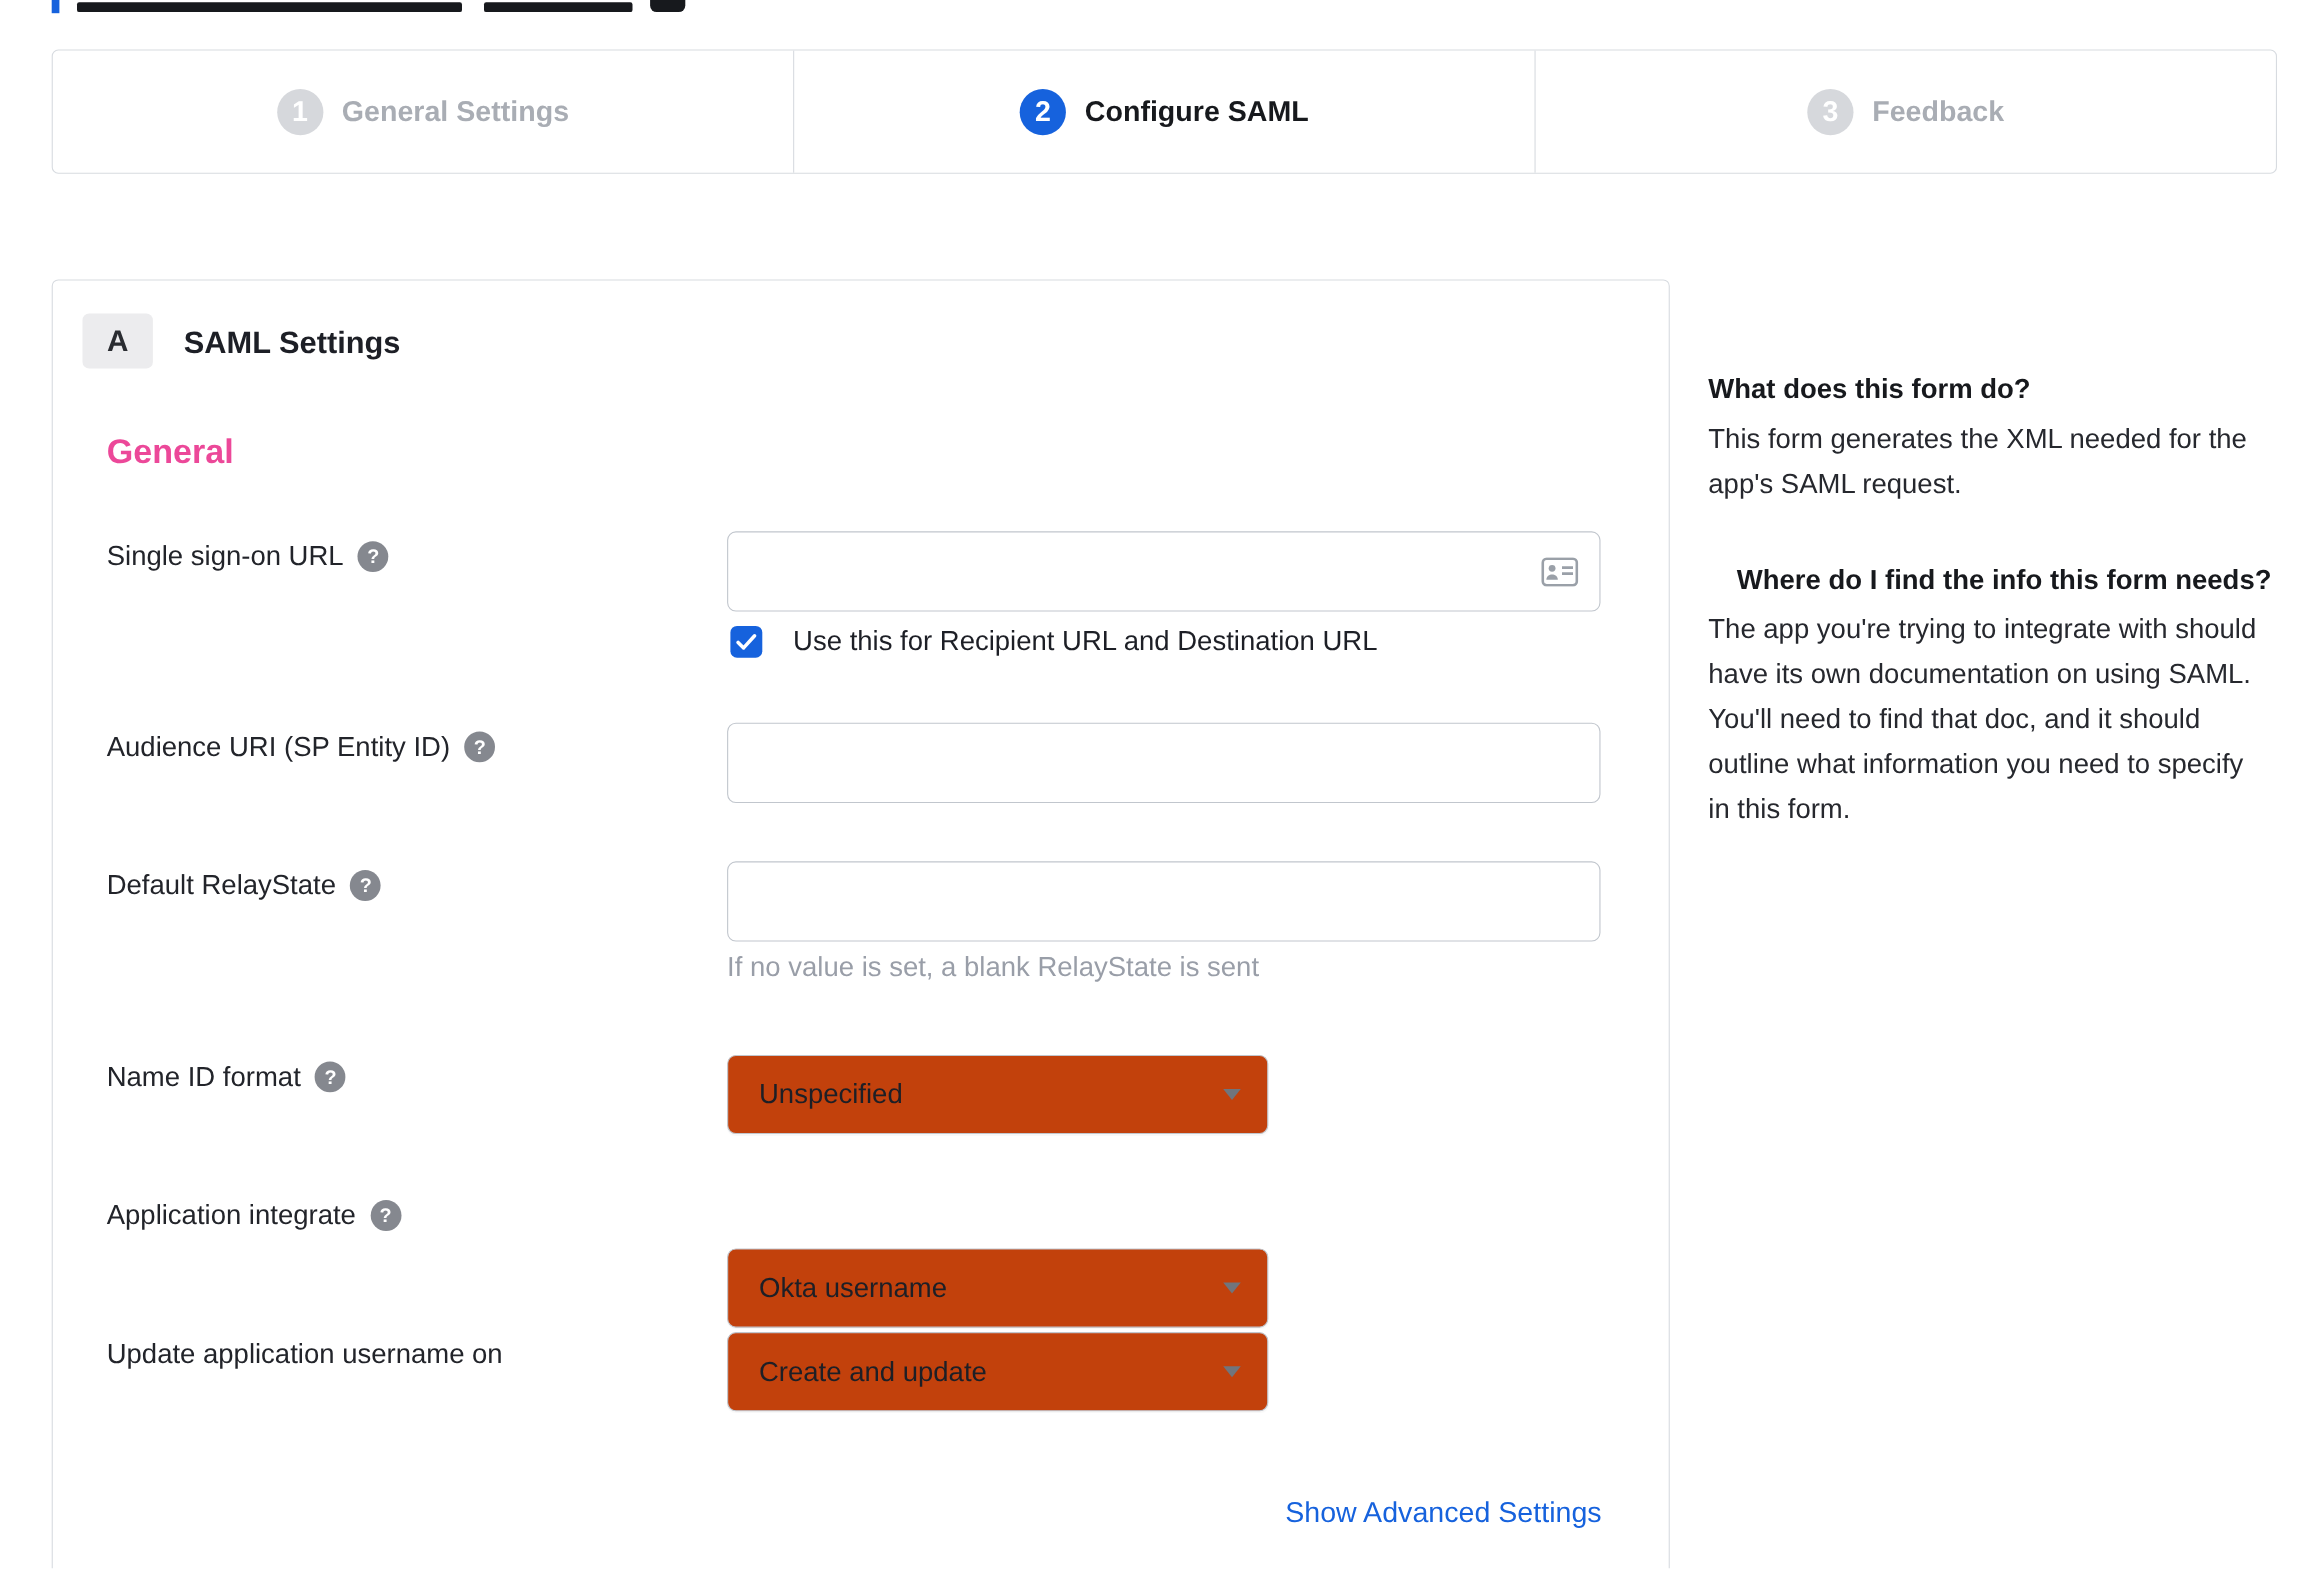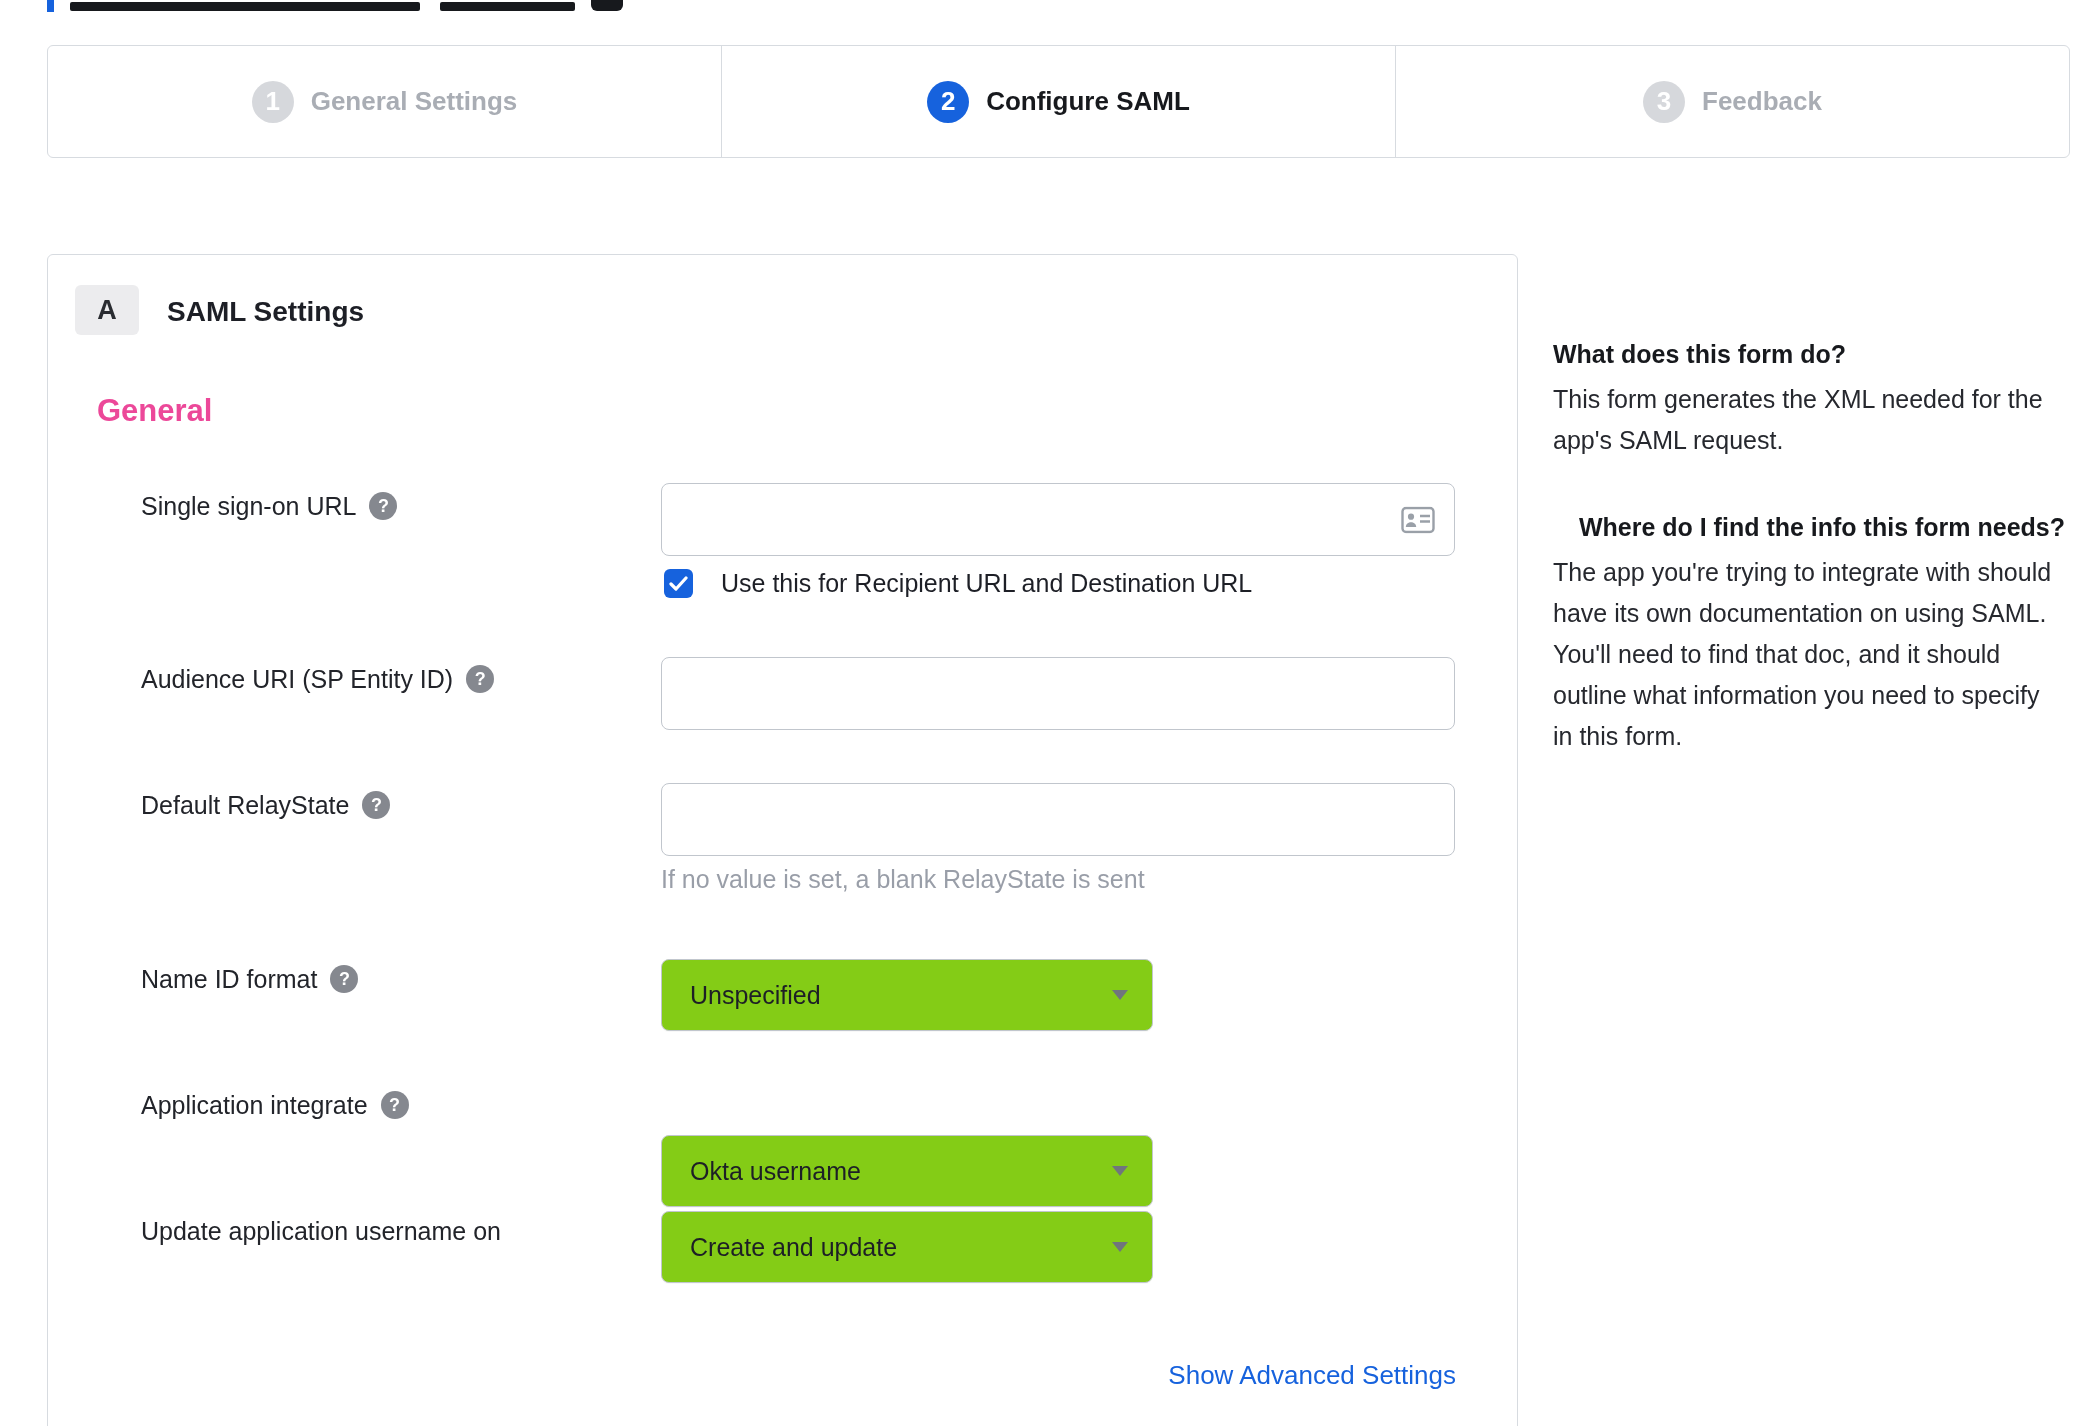--- a/index.html
+++ b/index.html
@@ -36,21 +36,21 @@
     background:#fff; border:1px solid #d7dbe0; border-radius:6px;
   }
   .badge-a {
     position:absolute; left:27px; top:30px; width:64px; height:50px; background:#ececee;
     border-radius:6px; display:flex; align-items:center; justify-content:center;
     font-size:27px; font-weight:bold; color:#2a2c31;
   }
   .panel-title { position:absolute; left:119px; top:41px; font-size:28px; font-weight:bold; color:#1d1f26; }
   .section-title { position:absolute; left:49px; top:138px; font-size:31px; font-weight:bold; color:#ec4899; }
 
-  .field-label { position:absolute; left:49px; height:36px; display:flex; align-items:center; font-size:25px; color:#22242a;margin-left:44px; }
+  .field-label { position:absolute; left:49px; height:36px; display:flex; align-items:center; font-size:25px; color:#22242a; }
   .help-icon {
     width:28px; height:28px; border-radius:50%; background:#85888f; color:#fff;
     display:inline-flex; align-items:center; justify-content:center;
     font-size:18px; font-weight:bold; margin-left:13px; cursor:pointer; flex:none;
   }
 
   .text-input {
     position:absolute; left:613px; width:794px; height:73px;
     border:1px solid #c1c6cd; border-radius:8px; background:#fff;
     font-family:"Liberation Sans", sans-serif; font-size:25px; color:#1d1f26; padding:0 70px 0 24px;
@@ -64,21 +64,21 @@
   .checkbox {
     width:29px; height:29px; border-radius:6px; background:#1662dd;
     display:flex; align-items:center; justify-content:center; cursor:pointer; flex:none;
   }
   .checkbox-label { margin-left:28px; font-size:25px; color:#1d1f26; }
 
   .hint { position:absolute; left:613px; top:610px; font-size:25px; color:#999ea8; }
 
   .dropdown {
     position:absolute; left:613px; width:492px; height:72px;
-    border:1px solid #c1c6cd; border-radius:8px; background:#84cc16; cursor:pointer;
+    border:1px solid #c1c6cd; border-radius:8px; background:#c2410c; cursor:pointer;
     display:flex; align-items:center; padding:0 24px 0 28px; box-shadow:0 1px 1px rgba(0,0,0,0.03);
   }
   .dropdown-value { flex:1 1 auto; font-size:25px; color:#1d1f26; }
   .caret-down { width:0; height:0; border-left:8px solid transparent; border-right:8px solid transparent; border-top:10px solid #70757d; flex:none; }
 
   .advanced-row { position:absolute; left:613px; top:1105px; width:795px; text-align:right; }
   .advanced-link { font-size:26px; color:#1662dd; text-decoration:none; cursor:pointer; }
 
   
   .sidebar { position:absolute; left:1553px; top:330px; width:512px; }

